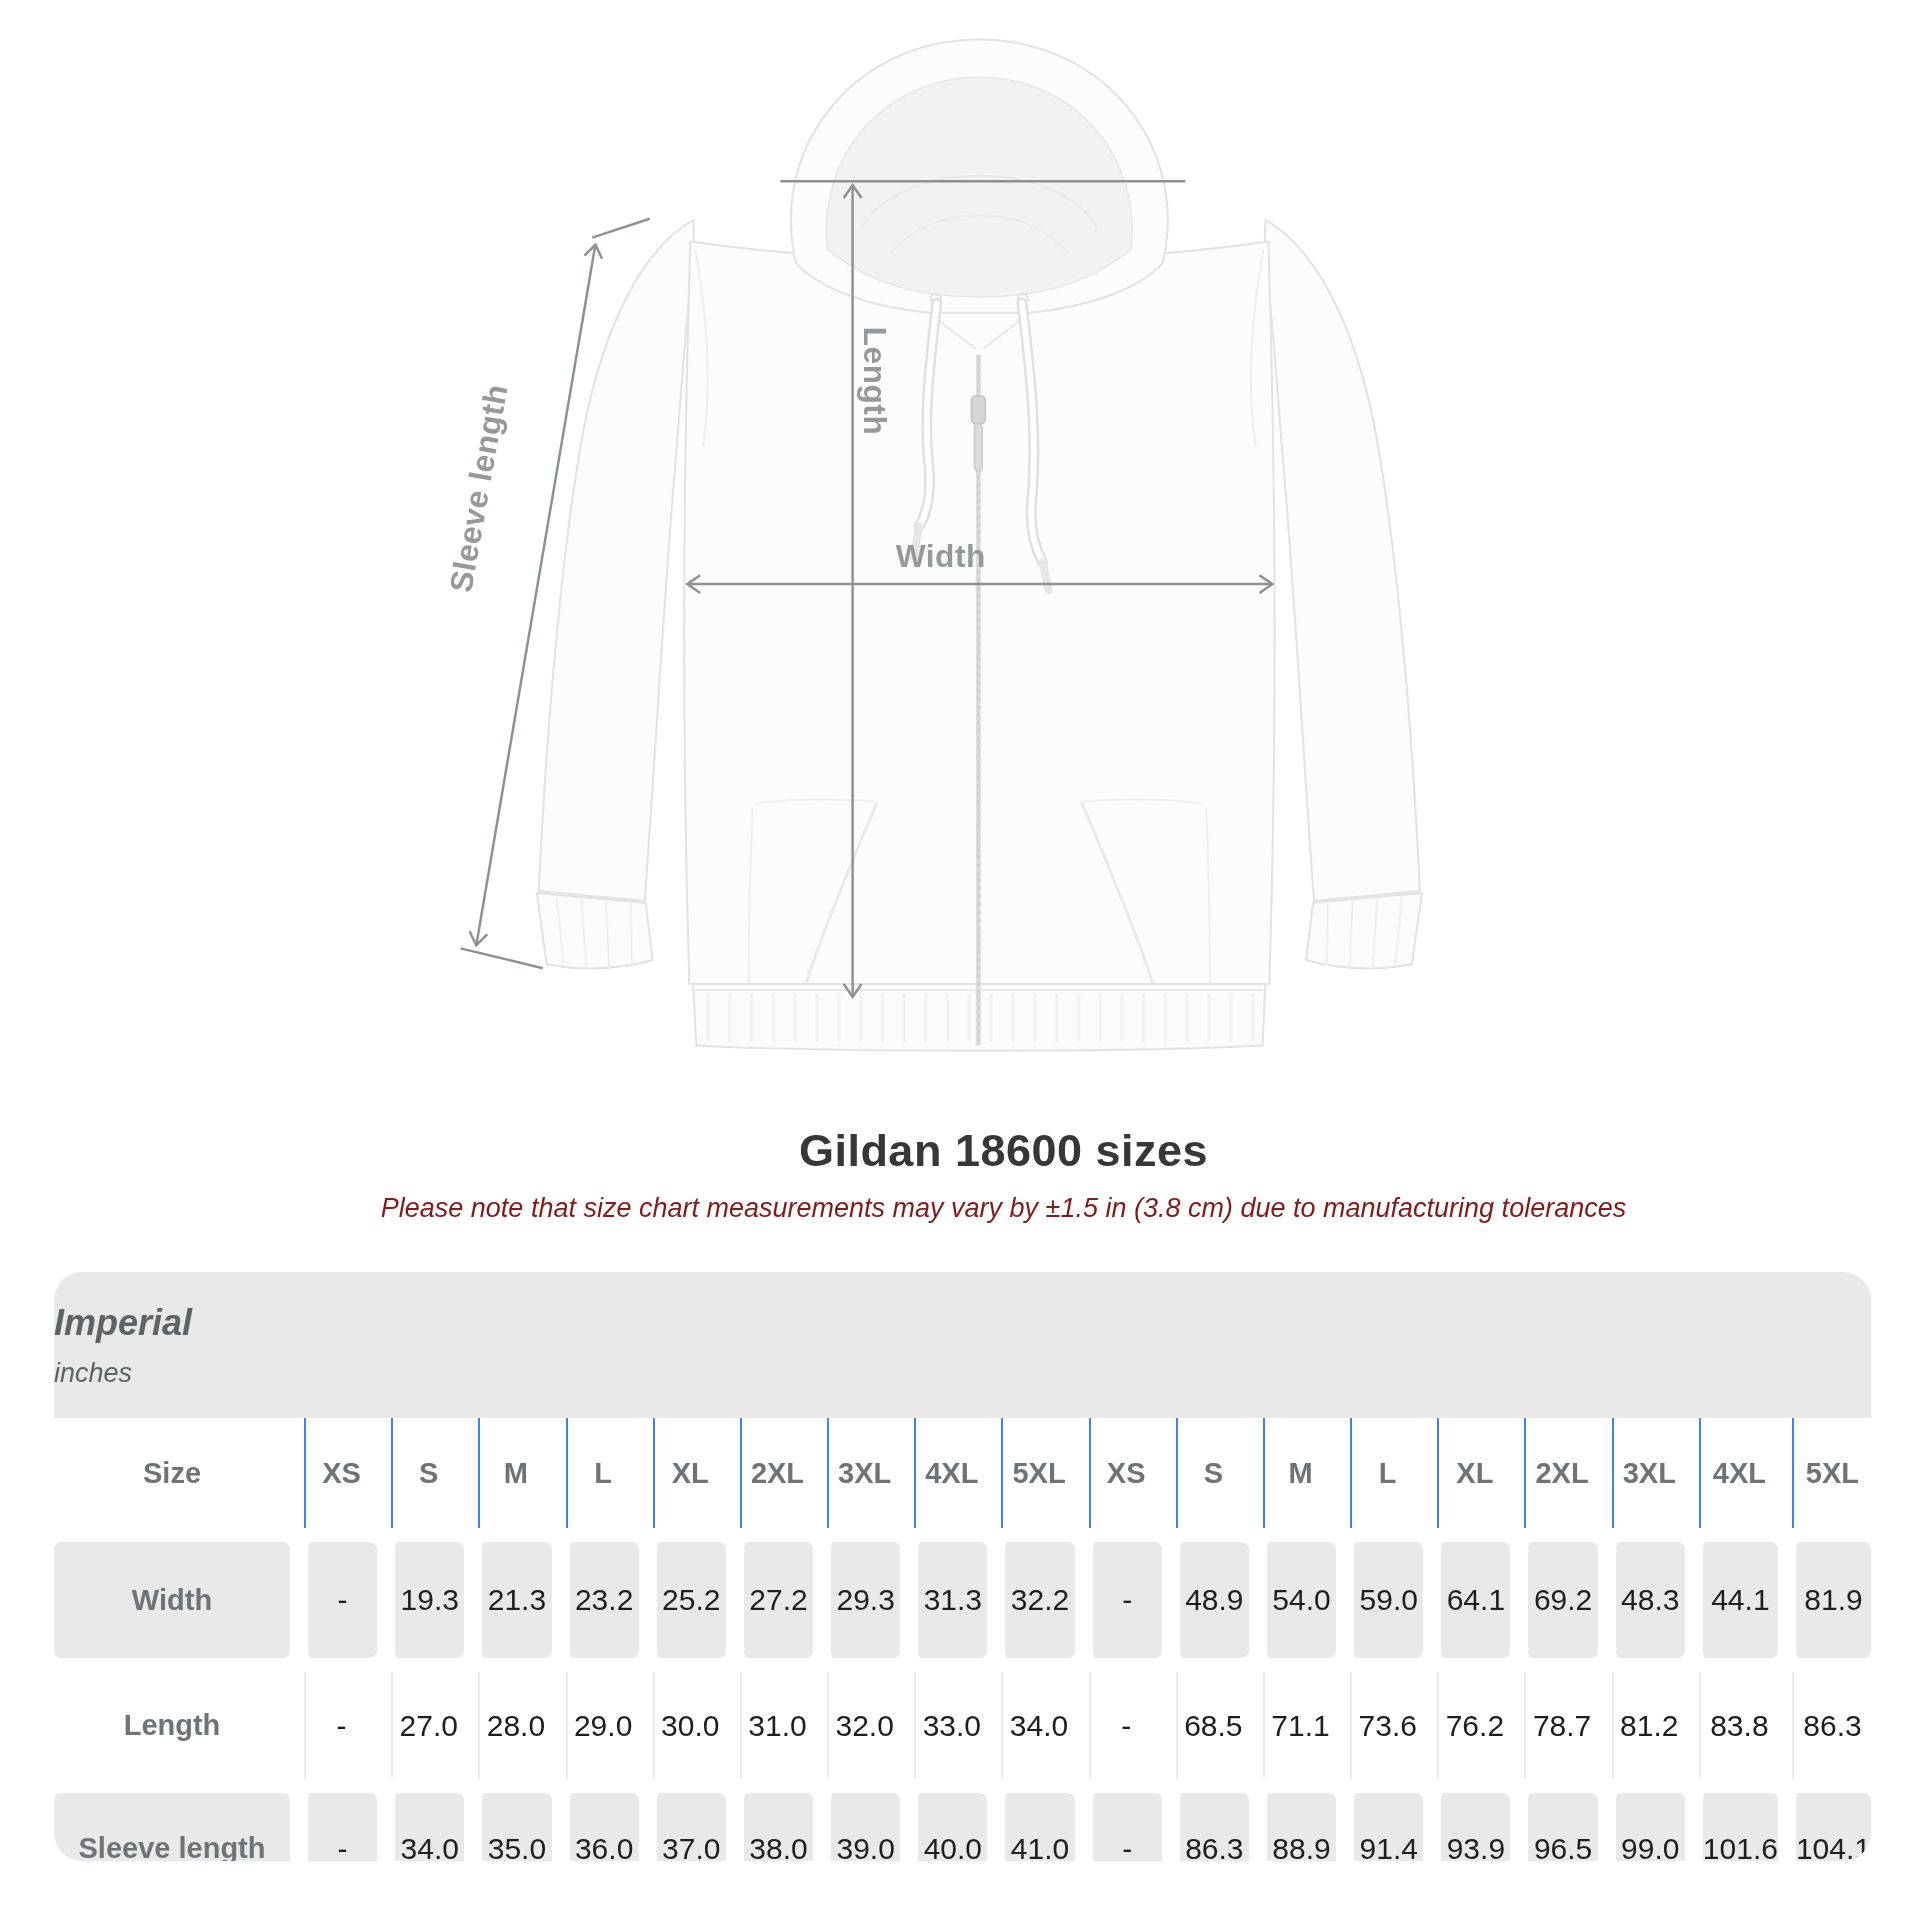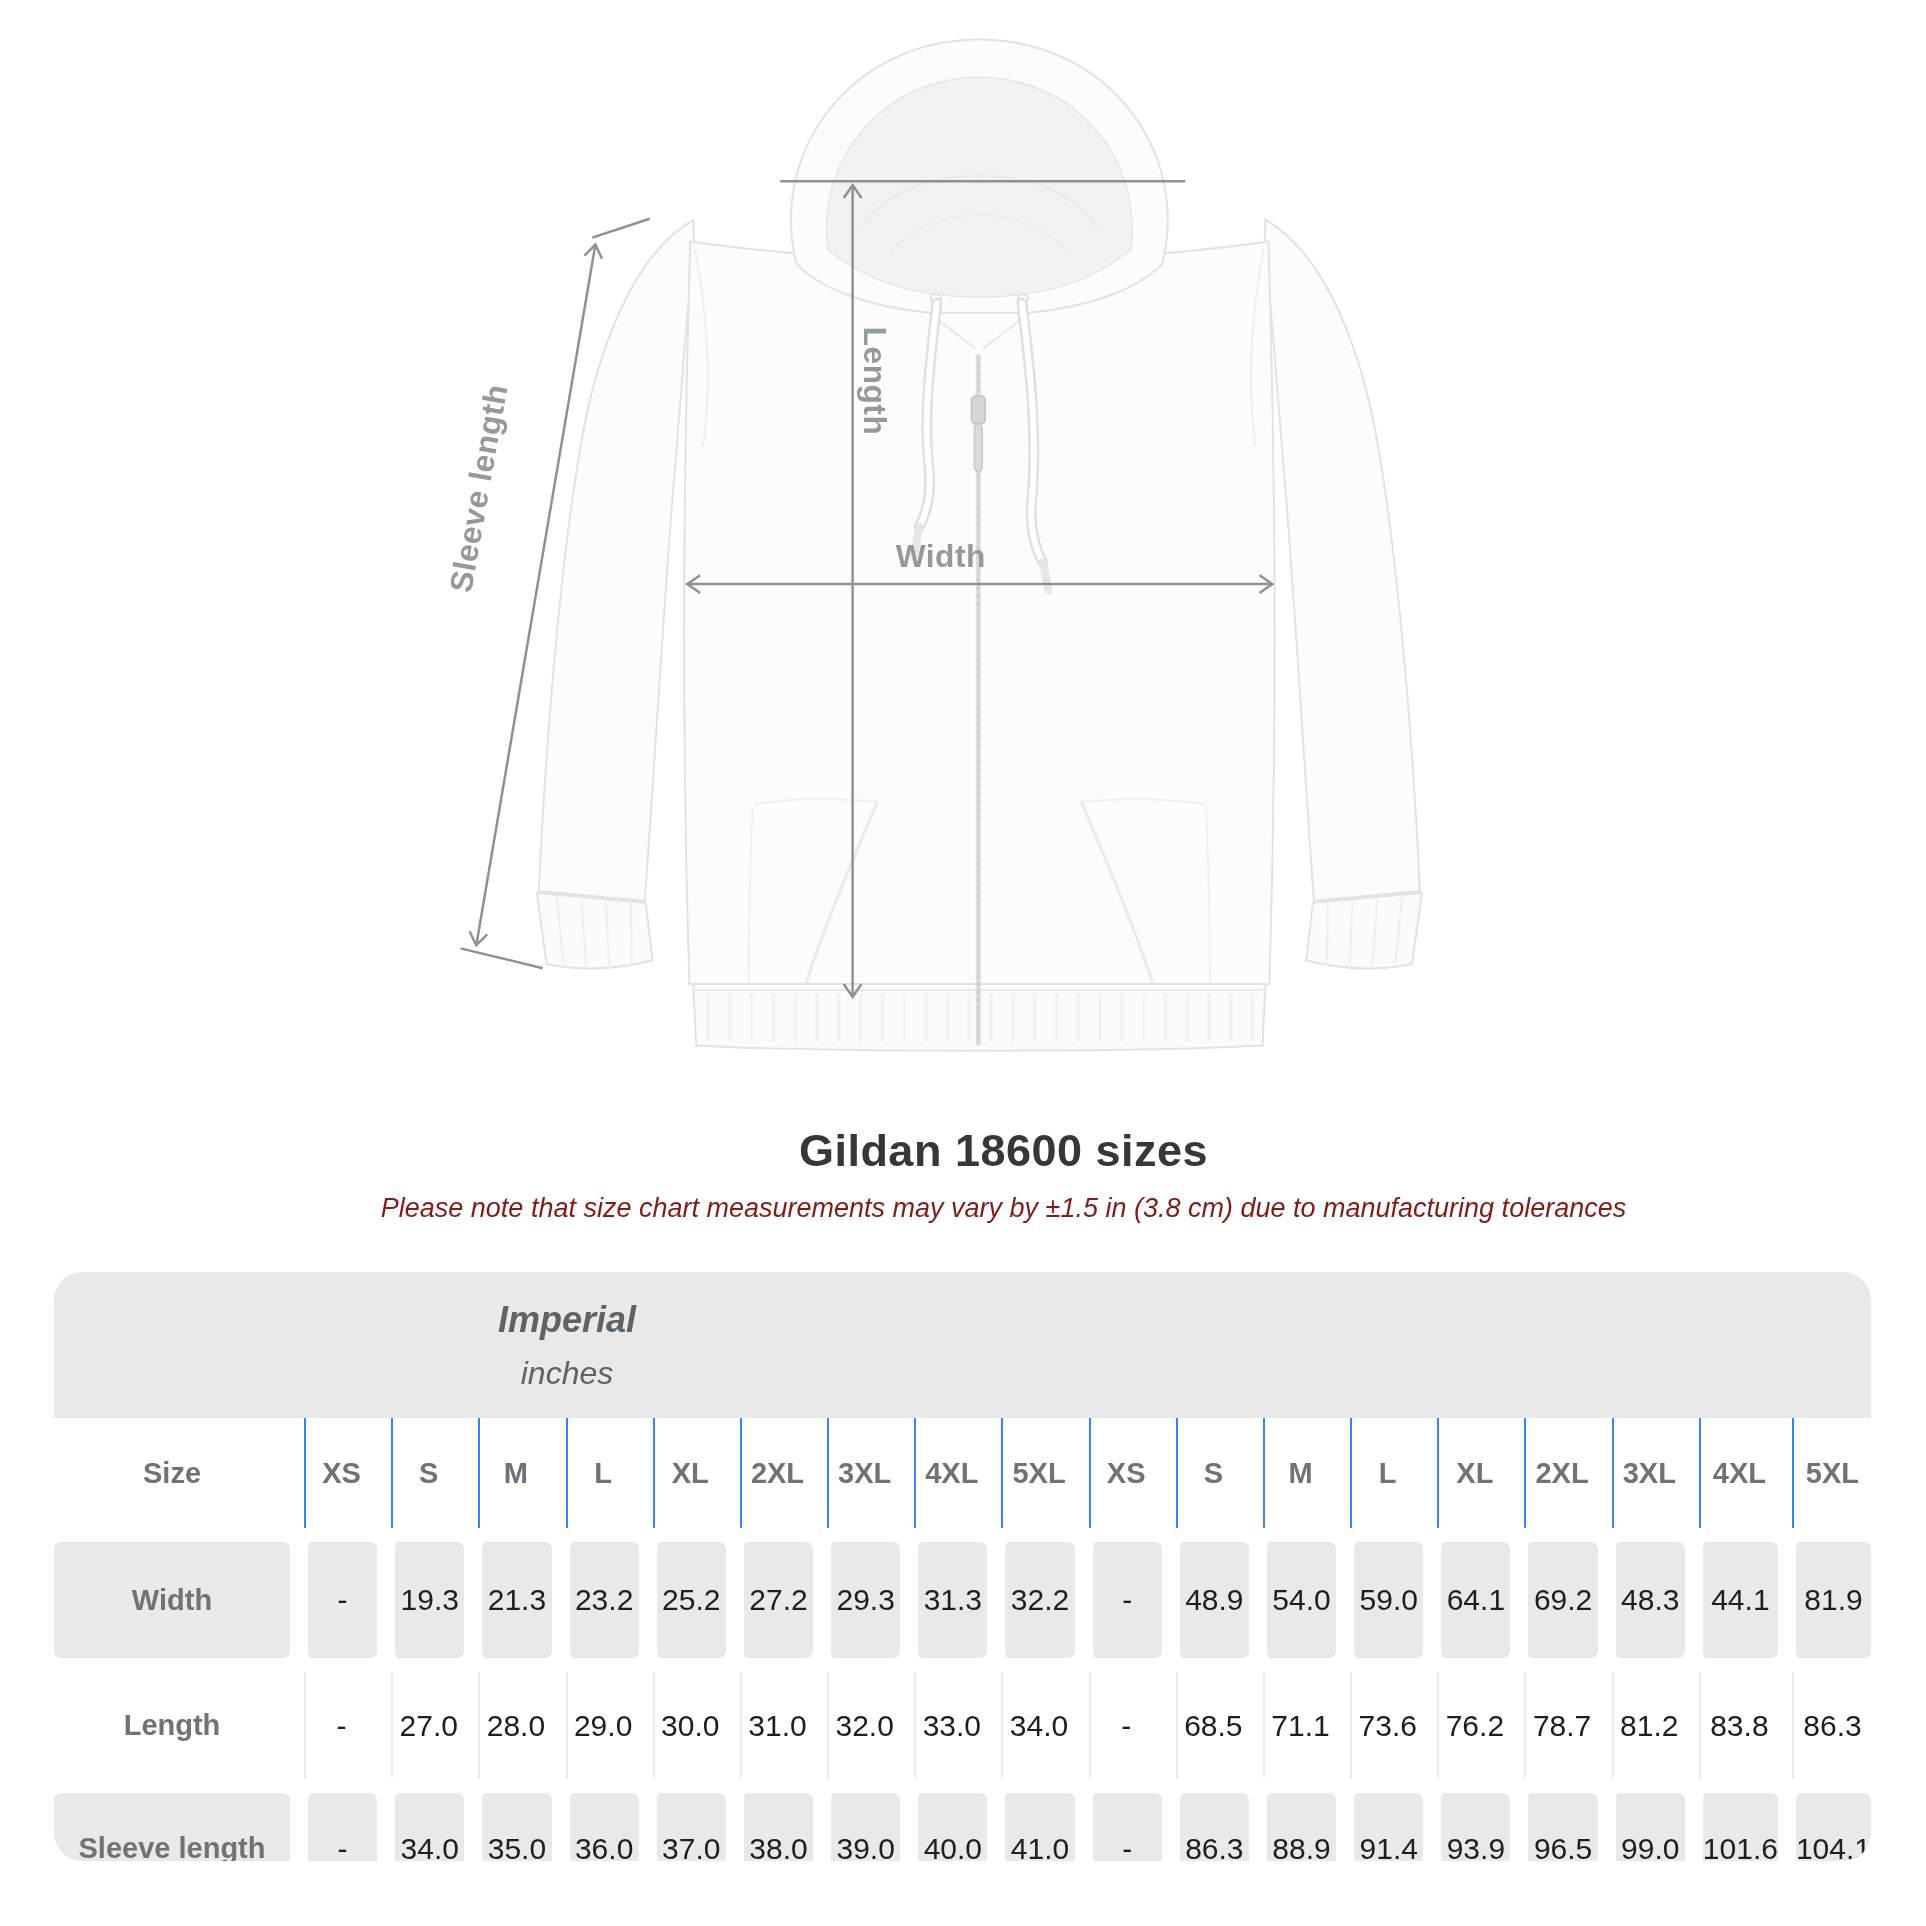--- a/index.html
+++ b/index.html
@@ -19,25 +19,25 @@
   .heading .subtitle{
     margin-top:16px;font-size:27px;font-style:italic;color:#7f1d1d;
   }
 
   
   .size-table{
     position:absolute;left:54px;top:1272px;width:1817px;height:589px;
     border-radius:28px;overflow:hidden;background:#ffffff;
   }
   .band{display:flex;height:146px;background:#e9e9e9;}
-  .band-cell{display:flex;flex-direction:column;align-items:center;justify-content:center;}
+  .band-cell{display:flex;flex-direction:column;justify-content:center;}
   .band-cell.imperial{width:1026px;}
   .band-cell.metric{flex:1;}
   .band-name{font-size:36px;font-weight:700;font-style:italic;color:#5d6366;}
-  .band-unit{margin-top:14px;font-size:32px;font-style:italic;color:#5d6366;}
+  .band-unit{margin-top:14px;font-size:27px;font-style:italic;color:#5d6366;}
 
   #grid{
     display:grid;
     grid-template-columns:236px repeat(18, 1fr);
     grid-template-rows:110px 116px 107px 111px;
     width:1817px;
     gap:14px;
   }
   .cell{display:flex;align-items:center;justify-content:center;box-sizing:border-box;}
   .szh{background:#ffffff;border-left:2px solid #3b82f6;color:#6d7376;font-weight:700;font-size:29px;}

